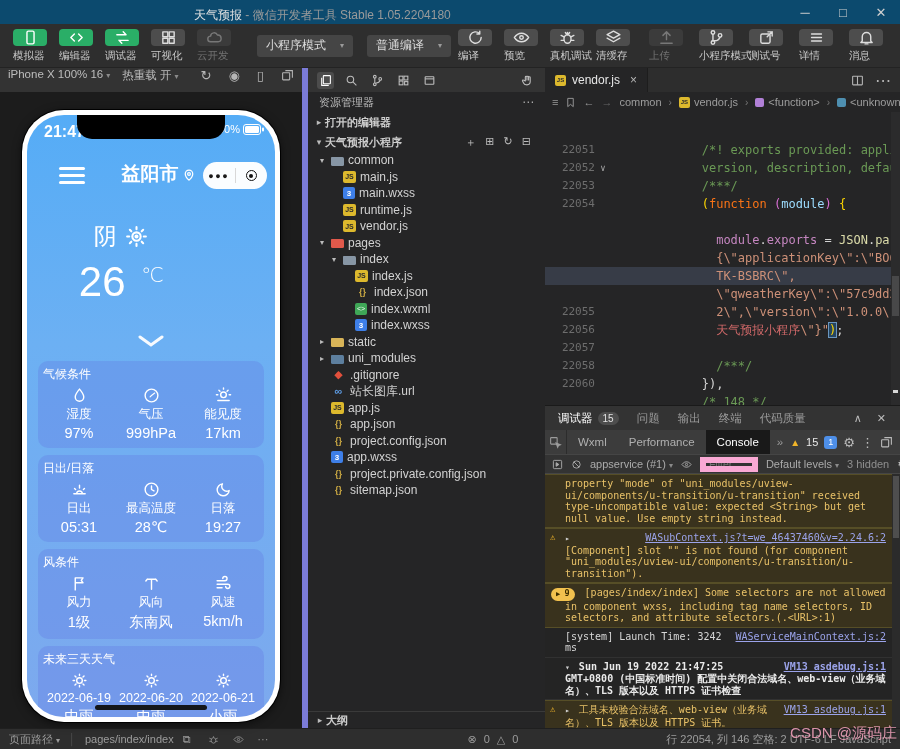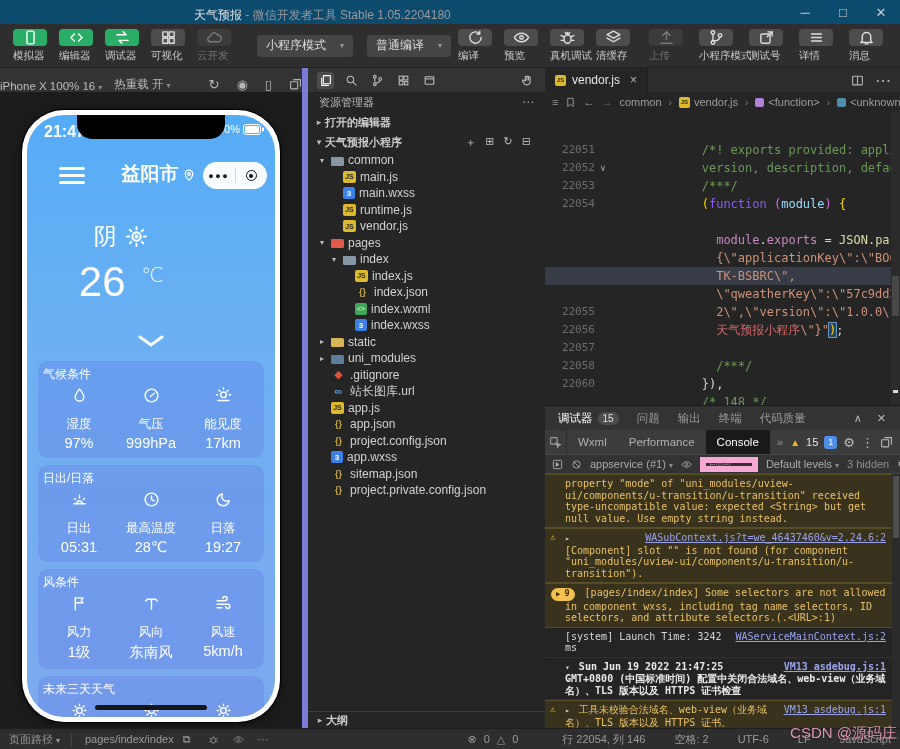--- a/index.html
+++ b/index.html
@@ -31,21 +31,21 @@
   .vr{width:1px;height:26px;background:#474747;}
   .rgroup{margin-left:auto;display:flex;gap:4px;}
 
   
   .workspace{display:flex;height:660px;}
   .col-sim{width:302px;display:flex;flex-direction:column;background:#1c1c1c;}
   .divider{width:6px;background:#7b7bd8;}
   .col-ex{width:237px;display:flex;flex-direction:column;background:#252526;}
   .col-ed{flex:1;display:flex;flex-direction:column;min-width:0;}
 
-  .simbar{height:24px;background:#333;display:flex;align-items:flex-end;padding:0 0;gap:12px;font-size:11.5px;color:#bdbdbd;}
+  .simbar{height:24px;background:#333;display:flex;align-items:flex-start;padding:0 8px;gap:12px;font-size:11.5px;color:#bdbdbd;}
   .simbar .car{font-size:8px;color:#8a8a8a;margin-left:3px;}
   .simbar .sicons{margin-left:auto;display:flex;gap:17px;color:#b5b5b5;align-items:center;font-size:13px;}
 
   
   .phone-area{flex:1;position:relative;}
   .phone{position:absolute;left:22px;top:18px;width:258px;height:612px;background:#fff;border-radius:42px;padding:5px;box-shadow:0 0 0 1px #000,0 2px 10px rgba(0,0,0,.6);}
   .screen{width:100%;height:100%;border-radius:37px;position:relative;overflow:hidden;color:#fff;
     background:linear-gradient(180deg,#55acf6 0%,#6cb0f3 38%,#7da9ee 100%);}
   .notch{position:absolute;top:-1px;left:50%;transform:translateX(-50%);width:148px;height:25px;background:#000;border-radius:0 0 15px 15px;z-index:3;}
   .stat-time{position:absolute;top:8px;left:17px;font-size:16px;font-weight:bold;}
@@ -66,21 +66,21 @@
   .temp{font-size:42px;font-weight:400;margin-top:6px;}
   .temp .unit{font-size:20px;vertical-align:14px;margin-left:4px;font-weight:300;}
   .chev{position:absolute;top:220px;left:50%;transform:translateX(-50%);opacity:.95;cursor:pointer;}
   .cards{position:absolute;top:246px;left:11px;right:11px;}
   .card{background:rgba(96,116,224,.30);border-radius:10px;padding:5px 5px 7px;margin-bottom:7px;}
   .card-title{text-align:left;font-size:12px;margin-bottom:3px;}
   .card-row{display:flex;}
   .ci{flex:1;text-align:center;}
   .ci .cic{height:18px;display:flex;justify-content:center;align-items:center;}
   .ci .cic svg{width:17px;height:17px;}
-  .ci .cl{font-size:12.5px;margin-top:12px;white-space:nowrap;}
+  .ci .cl{font-size:12.5px;margin-top:2px;white-space:nowrap;}
   .ci .cv{font-size:14.5px;margin-top:2px;white-space:nowrap;}
   .home-bar{position:absolute;bottom:7px;left:50%;transform:translateX(-50%);width:112px;height:5px;background:#14161a;border-radius:3px;z-index:4;}
 
   
   .ex-strip{height:24px;background:#333;display:flex;align-items:center;padding:0 9px;gap:9px;color:#bdbdbd;}
   .ex-strip .sic{width:17px;height:17px;display:flex;align-items:center;justify-content:center;border-radius:3px;}
   .ex-strip .sic.active{background:#4c4c4c;color:#fff;}
   .ex-strip .hand{margin-left:auto;}
   .ex-head{height:20px;display:flex;align-items:center;padding:0 11px;font-size:11px;color:#bbb;}
   .ex-head .more{margin-left:auto;font-size:12px;color:#aaa;}
@@ -124,21 +124,21 @@
   .chip-fn{width:9px;height:9px;background:#b180d7;border-radius:2px;display:inline-block;}
   .chip-un{width:9px;height:9px;background:#4e8fb0;border-radius:2px;display:inline-block;}
   .code{height:293px;background:#252526;position:relative;overflow:hidden;
     font-family:"DejaVu Sans Mono",monospace;font-size:12px;}
   .code-lines{margin-top:-7px;}
   .cline{display:flex;height:18px;line-height:18px;white-space:pre;}
   .cline.hl{background:#373c47;}
   .gut{width:50px;flex:none;color:#6d6d6d;text-align:right;font-size:11px;}
   .gfold{width:16px;flex:none;color:#a8a8a8;font-size:9px;text-align:center;}
   .ctext{padding-left:4px;}
-  .cd-com{color:#6a9955;} .cd-kw{color:#8b5cf6;} .cd-var{color:#9cdcfe;} .cd-pink{color:#c586c0;}
+  .cd-com{color:#6a9955;} .cd-kw{color:#f97316;} .cd-var{color:#9cdcfe;} .cd-pink{color:#c586c0;}
   .cd-fn{color:#dcdcaa;} .cd-str{color:#ce9178;} .cd-str2{color:#d16969;} .cd-pun{color:#d4d4d4;}
   .cd-b1{color:#ffd700;} .cd-b2{color:#da70d6;}
   .cd-bm{color:#ffd700;background:#254560;outline:1px solid #6a96c0;}
   .ed-track{position:absolute;right:0;top:0;bottom:0;width:9px;background:#2b2b2c;}
   .ed-thumb{position:absolute;right:1px;top:56%;width:7px;height:40px;background:#555;opacity:.7;}
   .ed-mark{position:absolute;right:2px;top:95%;width:5px;height:3px;background:#d8d8d8;}
 
   
   .dbg{flex:1;display:flex;flex-direction:column;background:#242424;min-height:0;border-top:1px solid #1a1a1a;}
   .dtabs1{height:24px;background:#333;display:flex;align-items:center;font-size:11.5px;color:#9a9a9a;padding:0 4px;}
@@ -171,21 +171,21 @@
   .badge9{display:inline-block;background:#f2c14e;color:#3d2e00;border-radius:7px;padding:0 5px;font-size:8.5px;font-weight:bold;margin-right:4px;margin-left:-14px;}
   .badge9::before{content:"▶ ";font-size:7px;}
   .cs-track{position:absolute;right:0;top:0;bottom:0;width:8px;background:#2b2b2b;}
   .cs-thumb{position:absolute;right:1px;top:2px;width:6px;height:62px;background:#4e4e4e;}
 
   
   .statusbar{height:21px;background:#2e2e2e;border-top:1px solid #1f1f1f;display:flex;align-items:center;font-size:11px;color:#9c9c9c;padding:0 9px;gap:9px;white-space:nowrap;}
   .statusbar .car{font-size:8px;}
   .statusbar .sep{color:#4e4e4e;}
   .statusbar .mid{margin-left:190px;display:flex;gap:7px;align-items:center;}
-  .statusbar .right{margin-left:auto;display:flex;gap:29px;align-items:center;}
+  .statusbar .right{margin-left:auto;display:flex;gap:3px;align-items:center;}
   .sbicons{display:flex;gap:14px;margin-left:8px;color:#8c8c8c;align-items:center;}
 
   .watermark{position:fixed;right:3px;bottom:6px;font-size:15px;font-weight:normal;color:#ea9db5;opacity:.92;z-index:99;text-shadow:0 1px 2px rgba(0,0,0,.4);}
 </style>
 </head>
 <body>
 
 <div class="titlebar">
   <div class="menus">
 
@@ -775,27 +775,27 @@
 
         <div class="trow lv1">
           <span class="car"></span>
           <span class="fi ic-css"></span>
           <span>app.wxss</span>
         </div>
 
         <div class="trow lv1">
           <span class="car"></span>
           <span class="fi ic-json"></span>
+          <span>project.private.config.json</span>
+        </div>
+
+        <div class="trow lv1">
+          <span class="car"></span>
+          <span class="fi ic-json"></span>
           <span>sitemap.json</span>
-        </div>
-
-        <div class="trow lv1">
-          <span class="car"></span>
-          <span class="fi ic-json"></span>
-          <span>project.private.config.json</span>
         </div>
       </div>
     <div class="outline-row">
       <span class="car">▸</span>
       <span>大纲</span>
     </div>
   </div>
 
   <div class="col-ed">
     <div class="tabbar">

